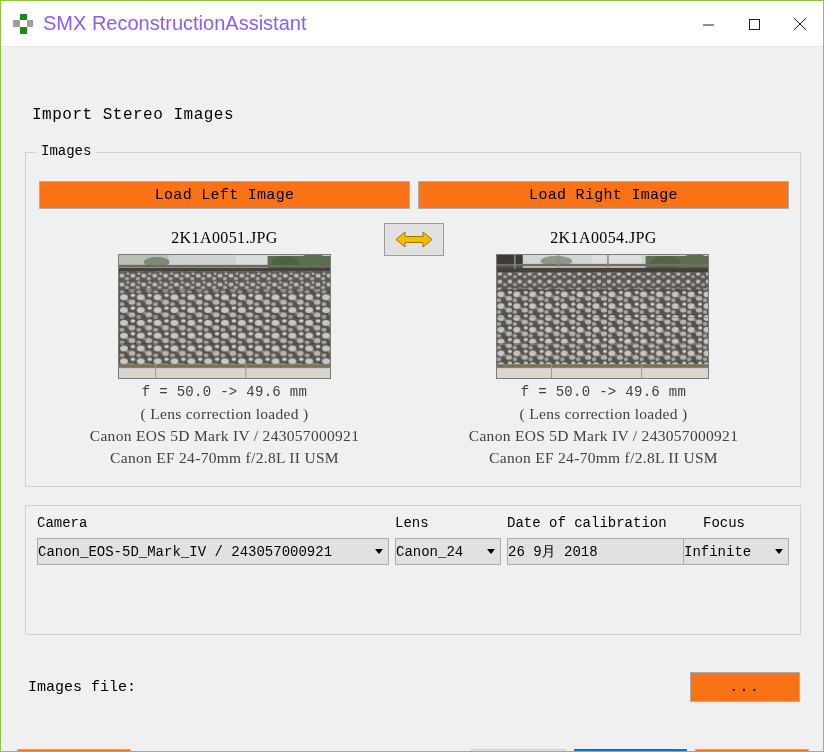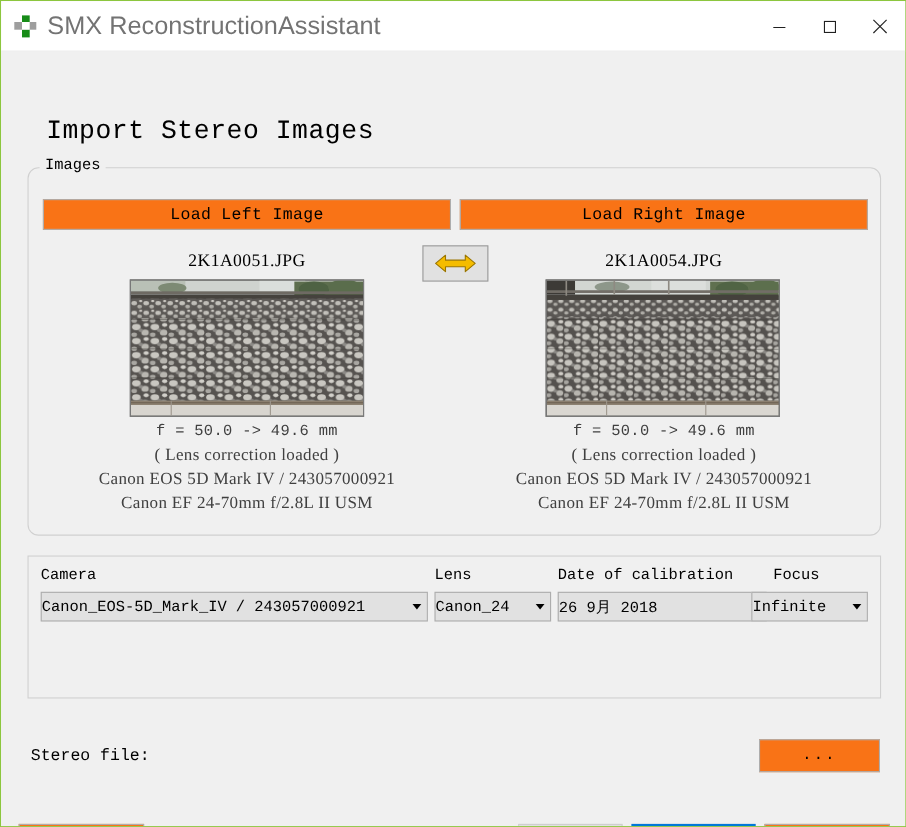--- a/index.html
+++ b/index.html
@@ -42,22 +42,22 @@
   .app-icon .h {
     position: absolute; left: 0; top: 6px;
     width: 20px; height: 7px; background: #9e9e9e;
   }
   .app-icon .c {
     position: absolute; left: 7px; top: 6px;
     width: 7px; height: 7px; background: #ffffff;
   }
   .title-text {
     font-family: "Liberation Sans", sans-serif;
-    font-size: 23px;
-    color: #737373;
+    font-size: 20px;
+    color: #8b5cf6;
     letter-spacing: 0px;
     white-space: nowrap;
   }
   .win-controls {
     position: absolute; right: 0; top: 0;
     height: 46px;
     display: flex;
     align-items: stretch;
   }
   .wbtn {
@@ -70,44 +70,44 @@
   
   .content {
     position: relative;
     height: 705px;
     background: #f0f0f0;
     padding: 0;
   }
 
   .page-title {
     font-family: "Liberation Mono", "DejaVu Sans Mono", monospace;
-    font-size: 24px;
-    color: #000;
-    position: absolute;
-    left: 41px; top: 59px;
+    font-size: 16px;
+    color: #000;
+    position: absolute;
+    left: 31px; top: 59px;
     letter-spacing: 0.5px;
   }
 
   
   .groupbox {
     position: absolute;
     border: 1px solid #d0d0d0;
     background: transparent;
   }
   .gb-title {
     position: absolute;
     top: -10px; left: 10px;
     background: #f0f0f0;
     padding: 0 5px;
     font-family: "Liberation Mono", "DejaVu Sans Mono", monospace;
     font-size: 14px;
     color: #000;
   }
 
-  #images-group { left: 24px; top: 105px; width: 776px; height: 335px; border-radius: 10px; }
+  #images-group { left: 24px; top: 105px; width: 776px; height: 335px; }
   #camera-group { left: 24px; top: 458px; width: 776px; height: 130px; }
 
   
   .btn {
     background: #f97316;
     border: 1px solid #adadad;
     font-family: "Liberation Mono", "DejaVu Sans Mono", monospace;
     font-size: 15px;
     color: #000;
     display: flex;
@@ -444,21 +444,21 @@
 
       <div class="fld-label" style="left:677px; top:9px;">Focus</div>
       <div class="combo" style="left:657px; top:32px; width:106px;">
         <div class="cb-text">Infinite</div>
         <div class="cb-arrow">
             <span class="caret"></span>
           </div>
       </div>
     </div>
 
-    <div id="output-label">Stereo file:</div>
+    <div id="output-label">Images file:</div>
     <div class="btn" id="browse-btn">...</div>
 
     <div class="btn footer-btn" id="help-btn">
       
     </div>
 
     <div class="btn footer-btn" id="back-btn">
       
       
     </div>

